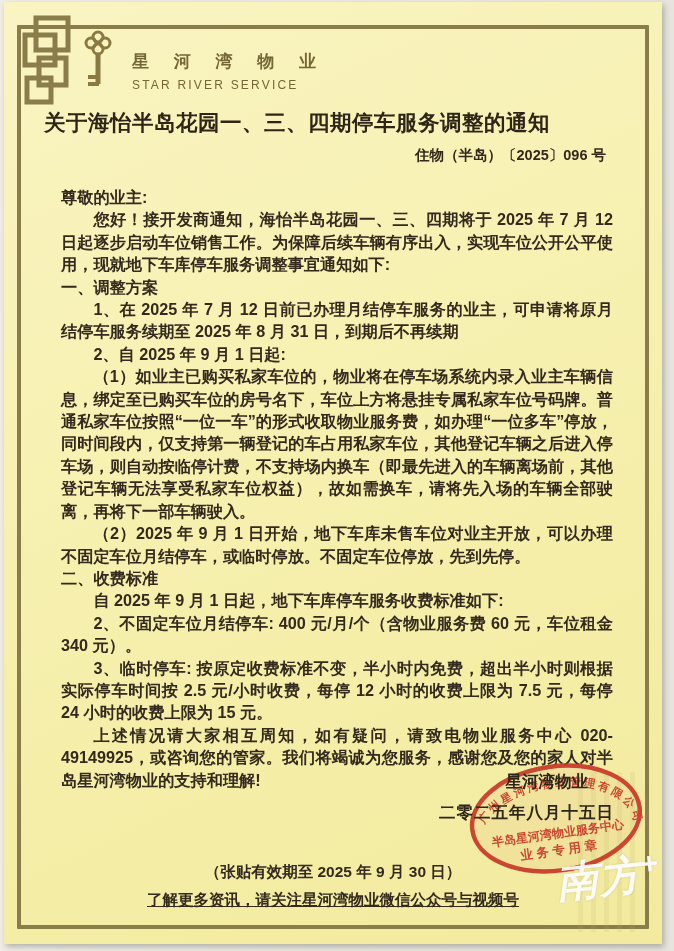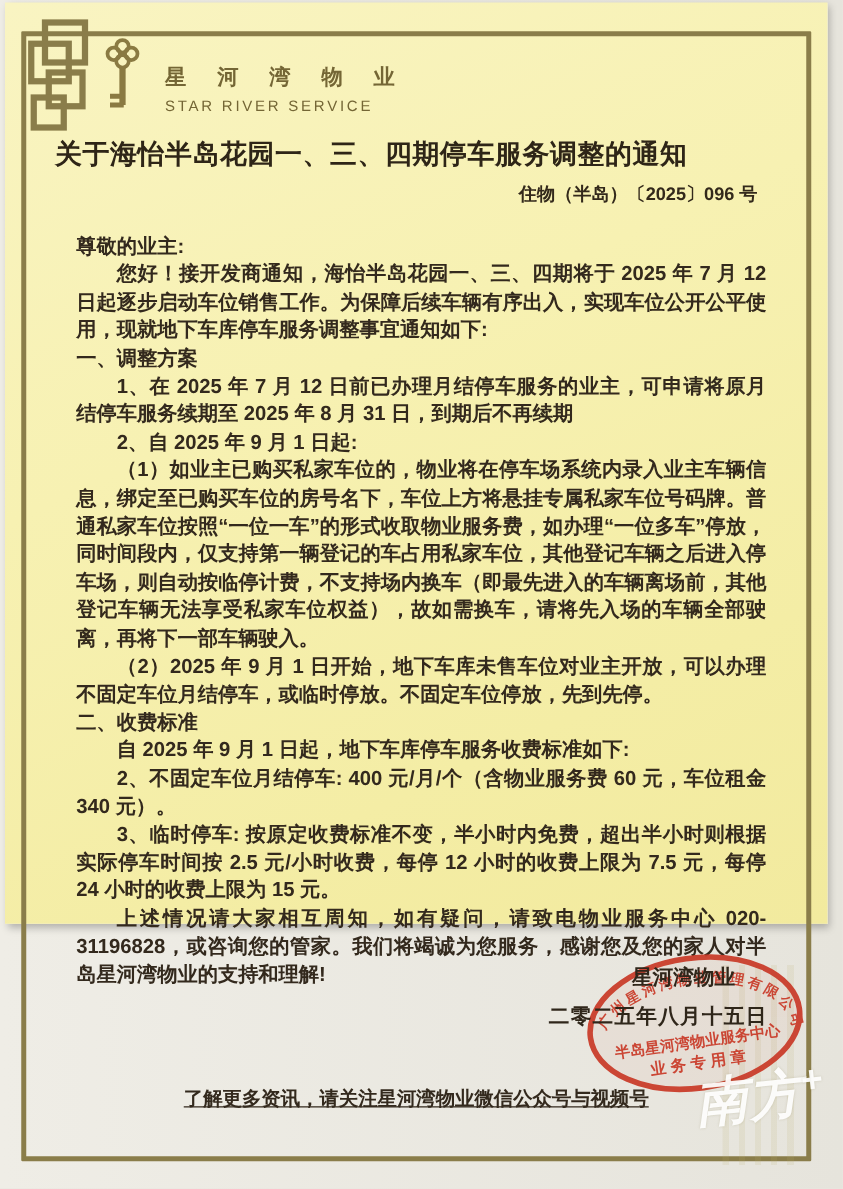--- a/index.html
+++ b/index.html
@@ -4,21 +4,21 @@
 <style>
   html,body{margin:0;padding:0;}
   body{
     width:674px;height:951px;
     background:#e8e6df;
     font-family:"Liberation Sans","DejaVu Sans",sans-serif;
     overflow:hidden;position:relative;
   }
   .photo{position:absolute;inset:0;background:linear-gradient(90deg,#efede6 0%,#e6e4dc 100%);}
   .paper{
-    position:absolute;left:4px;top:2px;width:658px;height:737px;
+    position:absolute;left:4px;top:2px;width:658px;height:942px;
     background:linear-gradient(155deg,#f9f4c2 0%,#f7f1b2 40%,#f4eda5 75%,#f2ea9e 100%);
     box-shadow:2px 3px 6px rgba(0,0,0,.25);
   }
   .frame{
     position:absolute;left:13px;top:23px;width:624px;height:896px;
     border:4px solid #8a7d4a;border-radius:1px;pointer-events:none;
   }
   .corner-ornament{position:absolute;left:18px;top:12px;}
 
   .logo-row{position:absolute;left:78px;top:26px;display:flex;align-items:flex-start;}
@@ -117,21 +117,21 @@
       <p class="para indent">您好！接开发商通知，海怡半岛花园一、三、四期将于 2025 年 7 月 12 日起逐步启动车位销售工作。为保障后续车辆有序出入，实现车位公开公平使用，现就地下车库停车服务调整事宜通知如下:</p>
       <p class="para section">一、调整方案</p>
       <p class="para indent">1、在 2025 年 7 月 12 日前已办理月结停车服务的业主，可申请将原月结停车服务续期至 2025 年 8 月 31 日，到期后不再续期</p>
       <p class="para indent">2、自 2025 年 9 月 1 日起:</p>
       <p class="para indent">（1）如业主已购买私家车位的，物业将在停车场系统内录入业主车辆信息，绑定至已购买车位的房号名下，车位上方将悬挂专属私家车位号码牌。普通私家车位按照“一位一车”的形式收取物业服务费，如办理“一位多车”停放，同时间段内，仅支持第一辆登记的车占用私家车位，其他登记车辆之后进入停车场，则自动按临停计费，不支持场内换车（即最先进入的车辆离场前，其他登记车辆无法享受私家车位权益），故如需换车，请将先入场的车辆全部驶离，再将下一部车辆驶入。</p>
       <p class="para indent">（2）2025 年 9 月 1 日开始，地下车库未售车位对业主开放，可以办理不固定车位月结停车，或临时停放。不固定车位停放，先到先停。</p>
       <p class="para section">二、收费标准</p>
       <p class="para indent">自 2025 年 9 月 1 日起，地下车库停车服务收费标准如下:</p>
       <p class="para indent">2、不固定车位月结停车: 400 元/月/个（含物业服务费 60 元，车位租金 340 元）。</p>
       <p class="para indent">3、临时停车: 按原定收费标准不变，半小时内免费，超出半小时则根据实际停车时间按 2.5 元/小时收费，每停 12 小时的收费上限为 7.5 元，每停 24 小时的收费上限为 15 元。</p>
-      <p class="para indent">上述情况请大家相互周知，如有疑问，请致电物业服务中心 020-31196828，或咨询您的管家。我们将竭诚为您服务，感谢您及您的家人对半岛星河湾物业的支持和理解!</p>
+      <p class="para indent">上述情况请大家相互周知，如有疑问，请致电物业服务中心 020-49149925，或咨询您的管家。我们将竭诚为您服务，感谢您及您的家人对半岛星河湾物业的支持和理解!</p>
     </div>
 
     <div class="building-watermark"></div>
 
     <div class="stamp-wrap">
       <svg width="180" height="114" viewBox="0 0 200 127">
         <ellipse cx="100" cy="63" rx="94" ry="58" fill="rgba(201,58,40,0.05)" stroke="#c93a28" stroke-width="5"></ellipse>
         <path id="ringPath" d="M 16,88 A 86 50 0 1 1 184,88" fill="none"></path>
         <text font-size="12.5" font-weight="bold" fill="#c93a28" letter-spacing="3">
           <textPath href="#ringPath" startOffset="13%">广州星河湾物业管理有限公司</textPath>
@@ -140,19 +140,20 @@
         <text x="100" y="103" text-anchor="middle" font-size="14" font-weight="bold" fill="#c93a28" letter-spacing="4">业务专用章</text>
       </svg>
     </div>
 
     <div class="signature">
       <div class="sig-org">星河湾物业</div>
       <div class="sig-date">二零二五年八月十五日</div>
     </div>
 
     <div class="footer-block">
+      <div class="footer-validity">（张贴有效期至 2025 年 9 月 30 日）</div>
       <div class="footer-more">了解更多资讯，请关注星河湾物业微信公众号与视频号</div>
     </div>
 
     <div class="nanfang"><span>南方</span><span class="plus">+</span></div>
 
   </div>
 </div>
 
 </body></html>

